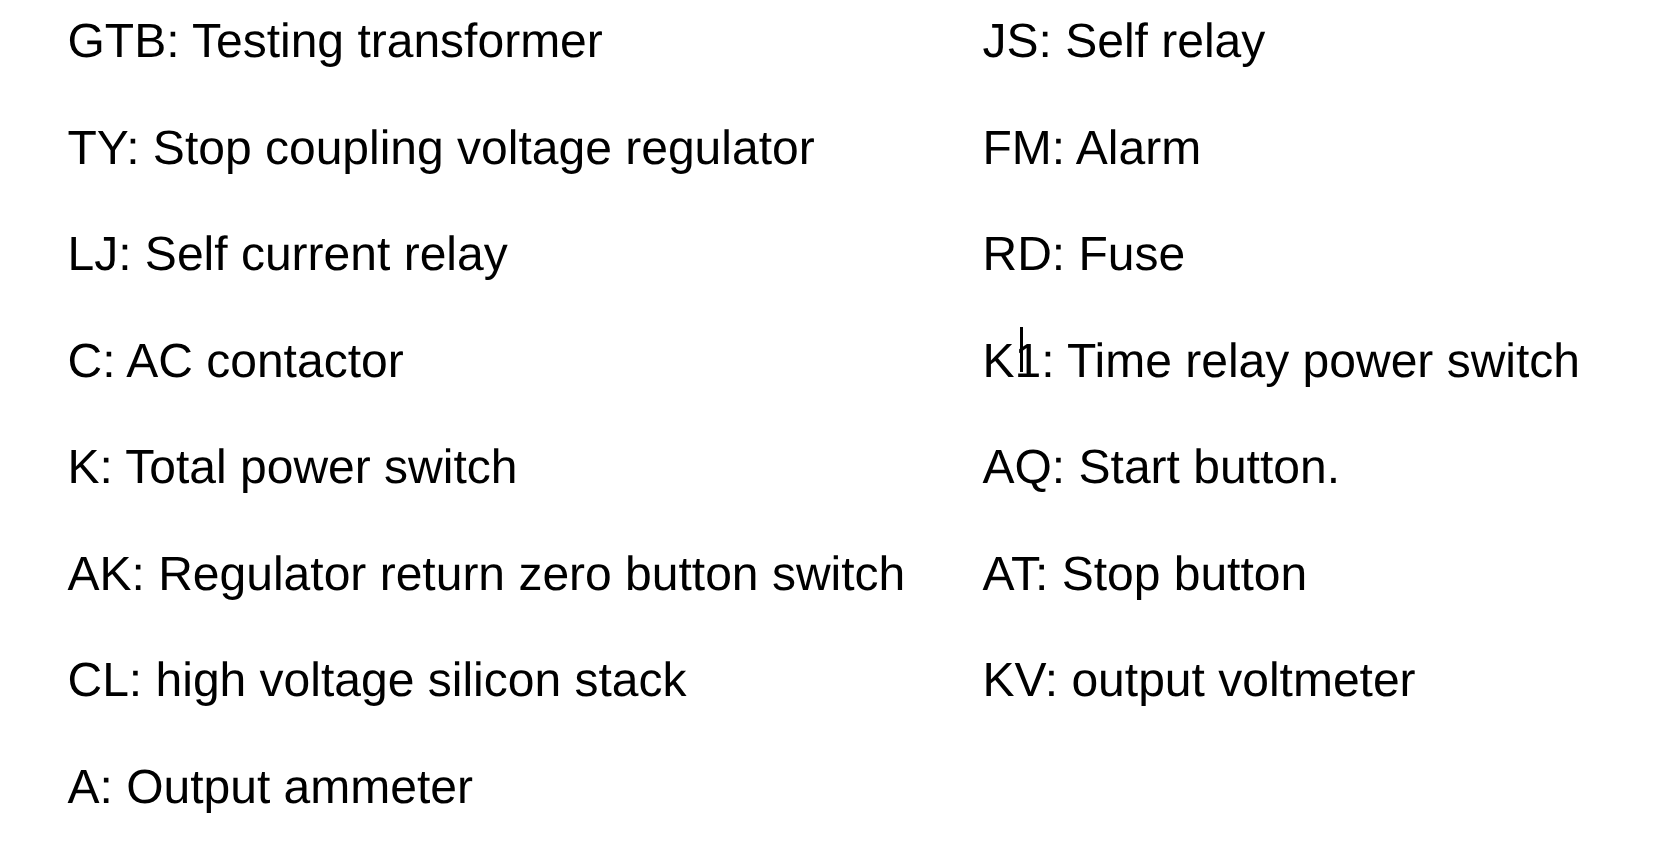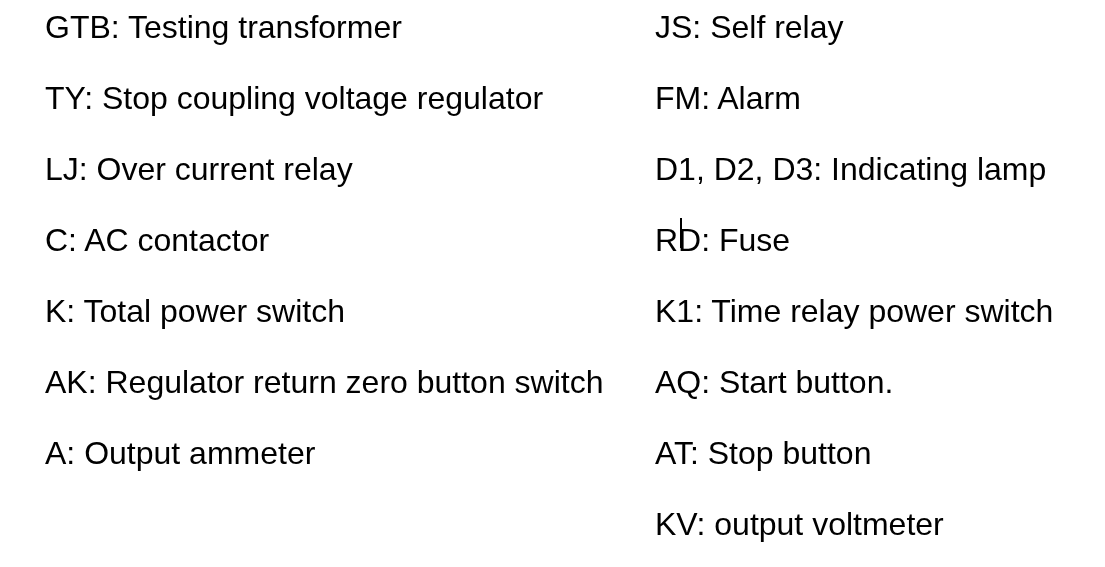--- a/index.html
+++ b/index.html
@@ -48,30 +48,30 @@
     background: #000000;
   }
 </style>
 </head>
 <body>
 
 <div class="page">
   <div class="col col-left" id="col-left">
       <div class="row"><span>GTB: Testing transformer</span></div>
       <div class="row"><span>TY: Stop coupling voltage regulator</span></div>
-      <div class="row"><span>LJ: Over current relay</span></div>
+      <div class="row"><span>LJ: Self current relay</span></div>
       <div class="row"><span>C: AC contactor</span></div>
       <div class="row"><span>K: Total power switch</span></div>
       <div class="row"><span>AK: Regulator return zero button switch</span></div>
+      <div class="row"><span>CL: high voltage silicon stack</span></div>
       <div class="row"><span>A: Output ammeter</span></div>
     </div>
   <div class="col col-right" id="col-right">
       <div class="row"><span>JS: Self relay</span></div>
       <div class="row"><span>FM: Alarm</span></div>
-      <div class="row"><span>D1, D2, D3: Indicating lamp</span></div>
       <div class="row"><span>RD: Fuse</span></div>
       <div class="row"><span>K1: Time relay power switch</span></div>
       <div class="row"><span>AQ: Start button.</span></div>
       <div class="row"><span>AT: Stop button</span></div>
       <div class="row"><span>KV: output voltmeter</span></div>
     </div>
   <div class="text-cursor" style="display: block; background: rgb(0, 0, 0);"></div>
 </div>
 
 </body></html>

